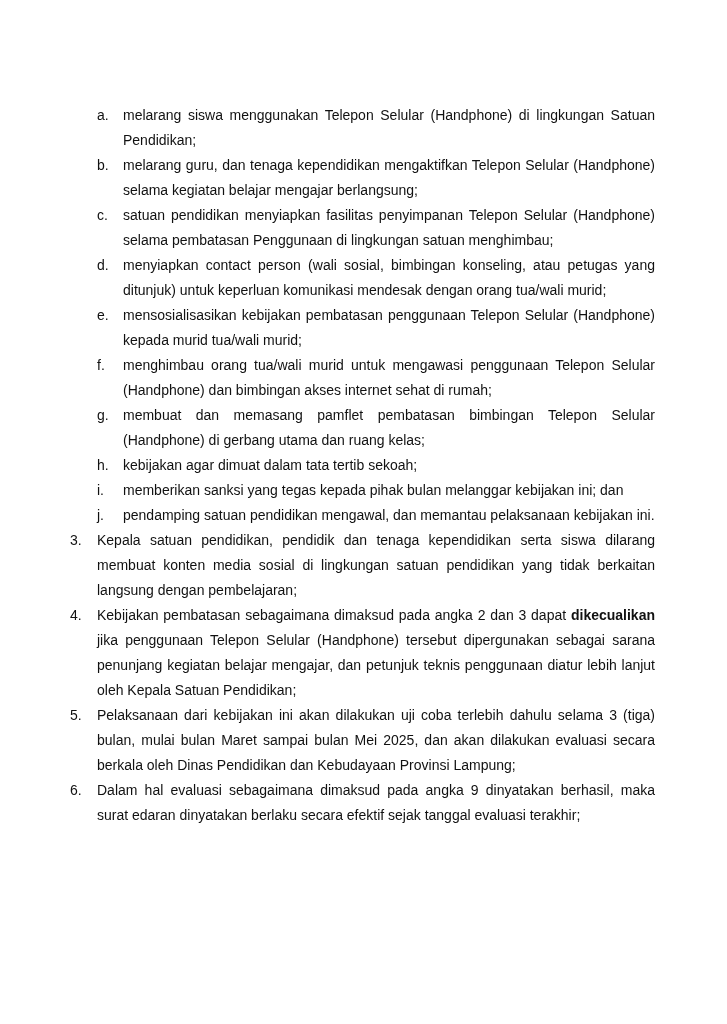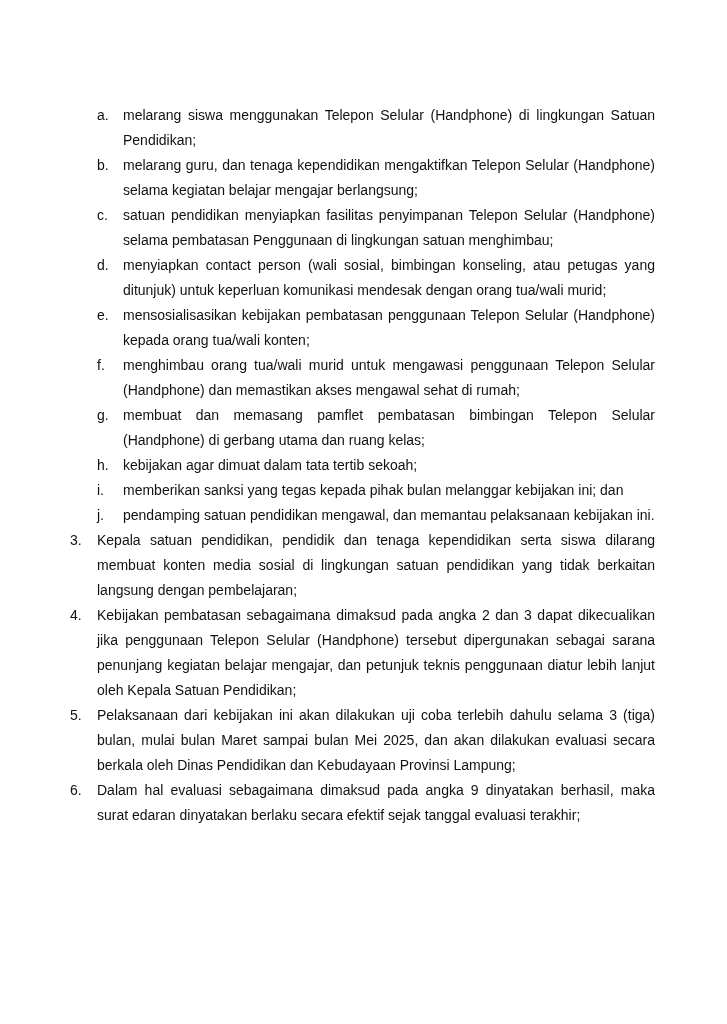--- a/index.html
+++ b/index.html
@@ -43,21 +43,21 @@
   }
   .lettered .marker {
     width: 26px;
   }
   .item-text {
     flex: 1 1 auto;
     text-align: justify;
     text-align-last: left;
   }
   .it { }
-  .bd { font-weight: normal; margin-top: 24px; }
+  .bd { font-weight: bold; margin-top: 24px; }
 </style>
 </head>
 <body>
 
 <div class="page" style="background: rgb(255, 255, 255); color: rgb(17, 17, 17);">
   <div class="content">
     <section class="list lettered">
         <div class="list-row">
           <span class="marker">a.</span>
           <div class="item-text"><span>melarang siswa menggunakan Telepon Selular </span><span class="it">(Handphone)</span><span> di lingkungan Satuan Pendidikan;</span></div>
@@ -69,25 +69,25 @@
         <div class="list-row">
           <span class="marker">c.</span>
           <div class="item-text"><span>satuan pendidikan menyiapkan fasilitas penyimpanan Telepon Selular </span><span class="it">(Handphone)</span><span> selama pembatasan Penggunaan di lingkungan satuan menghimbau;</span></div>
         </div>
         <div class="list-row">
           <span class="marker">d.</span>
           <div class="item-text"><span>menyiapkan </span><span class="it">contact person</span><span> (wali sosial, bimbingan konseling, atau petugas yang ditunjuk) untuk keperluan komunikasi mendesak dengan orang tua/wali murid;</span></div>
         </div>
         <div class="list-row">
           <span class="marker">e.</span>
-          <div class="item-text"><span>mensosialisasikan kebijakan pembatasan penggunaan Telepon Selular </span><span class="it">(Handphone)</span><span> kepada orang tua/wali konten;</span></div>
+          <div class="item-text"><span>mensosialisasikan kebijakan pembatasan penggunaan Telepon Selular </span><span class="it">(Handphone)</span><span> kepada murid tua/wali murid;</span></div>
         </div>
         <div class="list-row">
           <span class="marker">f.</span>
-          <div class="item-text"><span>menghimbau orang tua/wali murid untuk mengawasi penggunaan Telepon Selular </span><span class="it">(Handphone)</span><span> dan memastikan akses mengawal sehat di rumah;</span></div>
+          <div class="item-text"><span>menghimbau orang tua/wali murid untuk mengawasi penggunaan Telepon Selular </span><span class="it">(Handphone)</span><span> dan bimbingan akses internet sehat di rumah;</span></div>
         </div>
         <div class="list-row">
           <span class="marker">g.</span>
           <div class="item-text"><span>membuat dan memasang pamflet pembatasan bimbingan Telepon Selular </span><span class="it">(Handphone)</span><span> di gerbang utama dan ruang kelas;</span></div>
         </div>
         <div class="list-row">
           <span class="marker">h.</span>
           <div class="item-text"><span>kebijakan agar dimuat dalam tata tertib sekoah;</span></div>
         </div>
         <div class="list-row">

